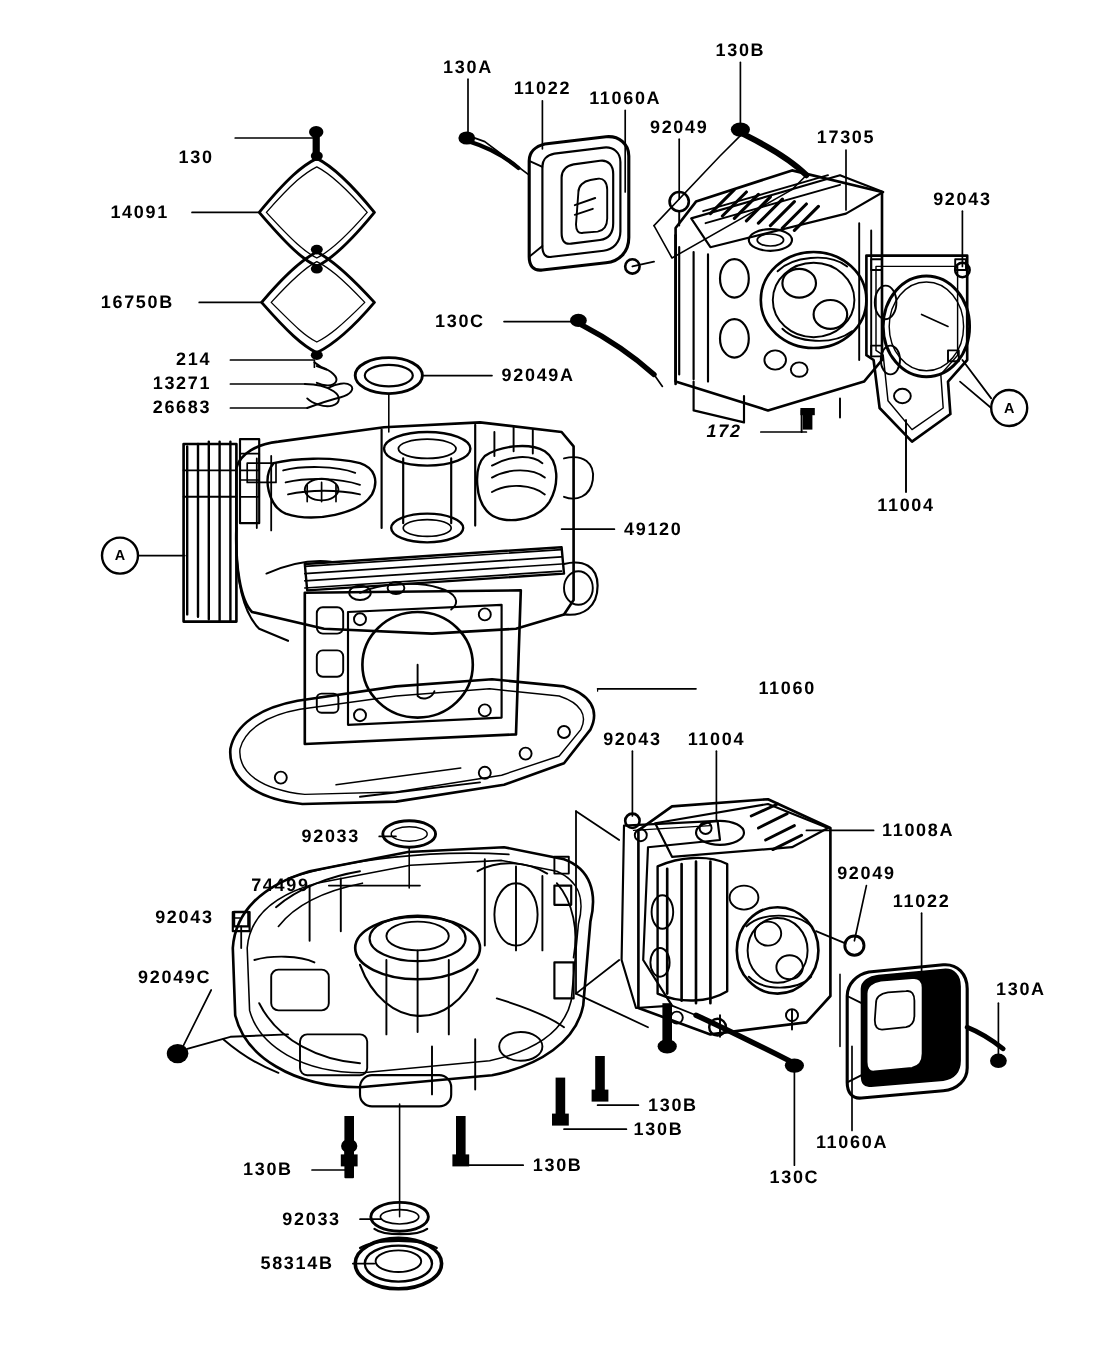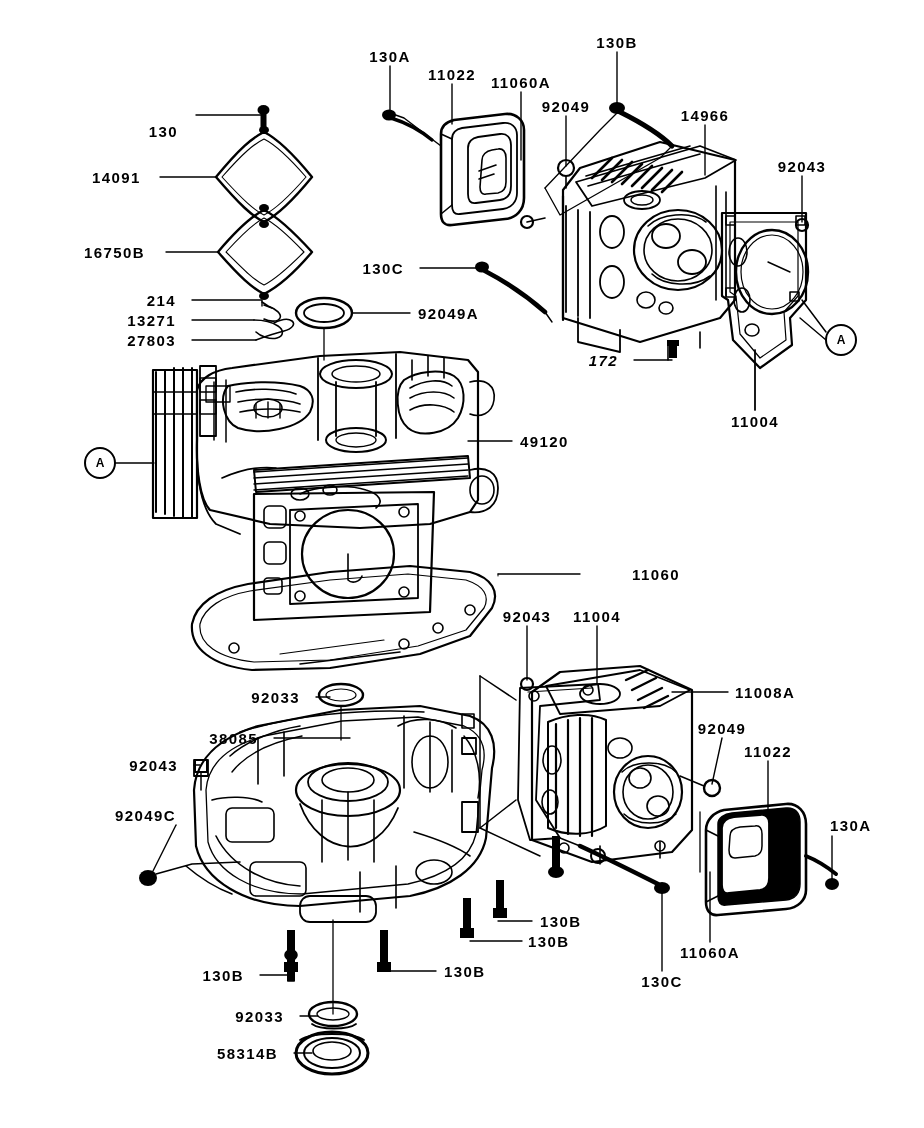--- a/index.html
+++ b/index.html
@@ -510,42 +510,42 @@
 
   <div class="ref-circle-text" style="left:841px; top:340px;">A</div>
   <div class="ref-circle-text" style="left:100px; top:463px;">A</div>
 
   <div id="callout-layer">
       <div class="callout-label lbl-right" style="left: 178px; top: 131px; text-align: right;">130</div>
       <div class="callout-label lbl-left" style="left: 92px; top: 177px;">14091</div>
       <div class="callout-label lbl-left" style="left: 84px; top: 252px;">16750B</div>
       <div class="callout-label lbl-right" style="left: 176px; top: 300px;">214</div>
       <div class="callout-label lbl-right" style="left: 176px; top: 320px;">13271</div>
-      <div class="callout-label lbl-right" style="left: 176px; top: 340px;">27803</div>
+      <div class="callout-label lbl-right" style="left: 176px; top: 340px;">26683</div>
       <div class="callout-label lbl-center" style="left: 390px; top: 56px;">130A</div>
       <div class="callout-label lbl-center" style="left: 452px; top: 74px;">11022</div>
       <div class="callout-label lbl-center" style="left: 521px; top: 82px;">11060A</div>
       <div class="callout-label lbl-center" style="left: 566px; top: 106px;">92049</div>
       <div class="callout-label lbl-center" style="left: 617px; top: 42px;">130B</div>
-      <div class="callout-label lbl-center" style="left: 705px; top: 115px;">14966</div>
+      <div class="callout-label lbl-center" style="left: 705px; top: 115px;">17305</div>
       <div class="callout-label lbl-center" style="left: 802px; top: 166px;">92043</div>
       <div class="callout-label lbl-right" style="left: 404px; top: 268px;">130C</div>
       <div class="callout-label lbl-left" style="left: 418px; top: 313px;">92049A</div>
       <div class="callout-label lbl-right" style="left: 618px; top: 360px; font-style: italic;">172</div>
       <div class="callout-label lbl-center" style="left: 755px; top: 421px;">11004</div>
       <div class="callout-label lbl-left" style="left: 520px; top: 441px; text-align: right;">49120</div>
       <div class="callout-label lbl-left" style="left: 588px; top: 574px; margin-left: 44px;">11060</div>
       <div class="callout-label lbl-center" style="left: 527px; top: 616px;">92043</div>
       <div class="callout-label lbl-center" style="left: 597px; top: 616px;">11004</div>
       <div class="callout-label lbl-left" style="left: 735px; top: 692px;">11008A</div>
       <div class="callout-label lbl-center" style="left: 722px; top: 728px;">92049</div>
       <div class="callout-label lbl-center" style="left: 768px; top: 751px;">11022</div>
       <div class="callout-label lbl-left" style="left: 830px; top: 825px;">130A</div>
       <div class="callout-label lbl-right" style="left: 300px; top: 697px;">92033</div>
-      <div class="callout-label lbl-right" style="left: 258px; top: 738px;">38085</div>
+      <div class="callout-label lbl-right" style="left: 258px; top: 738px;">74499</div>
       <div class="callout-label lbl-right" style="left: 178px; top: 765px;">92043</div>
       <div class="callout-label lbl-right" style="left: 176px; top: 815px;">92049C</div>
       <div class="callout-label lbl-right" style="left: 244px; top: 975px;">130B</div>
       <div class="callout-label lbl-left" style="left: 444px; top: 971px;">130B</div>
       <div class="callout-label lbl-left" style="left: 540px; top: 921px;">130B</div>
       <div class="callout-label lbl-left" style="left: 528px; top: 941px;">130B</div>
       <div class="callout-label lbl-right" style="left: 284px; top: 1016px;">92033</div>
       <div class="callout-label lbl-right" style="left: 278px; top: 1053px;">58314B</div>
       <div class="callout-label lbl-center" style="left: 662px; top: 981px;">130C</div>
       <div class="callout-label lbl-center" style="left: 710px; top: 952px;">11060A</div>

